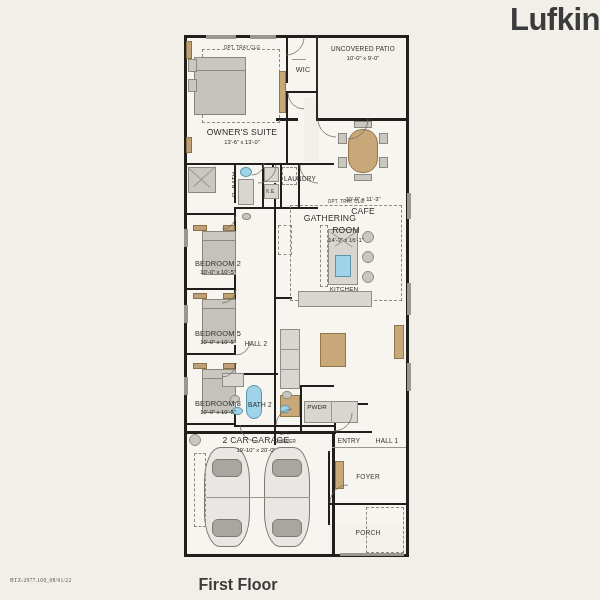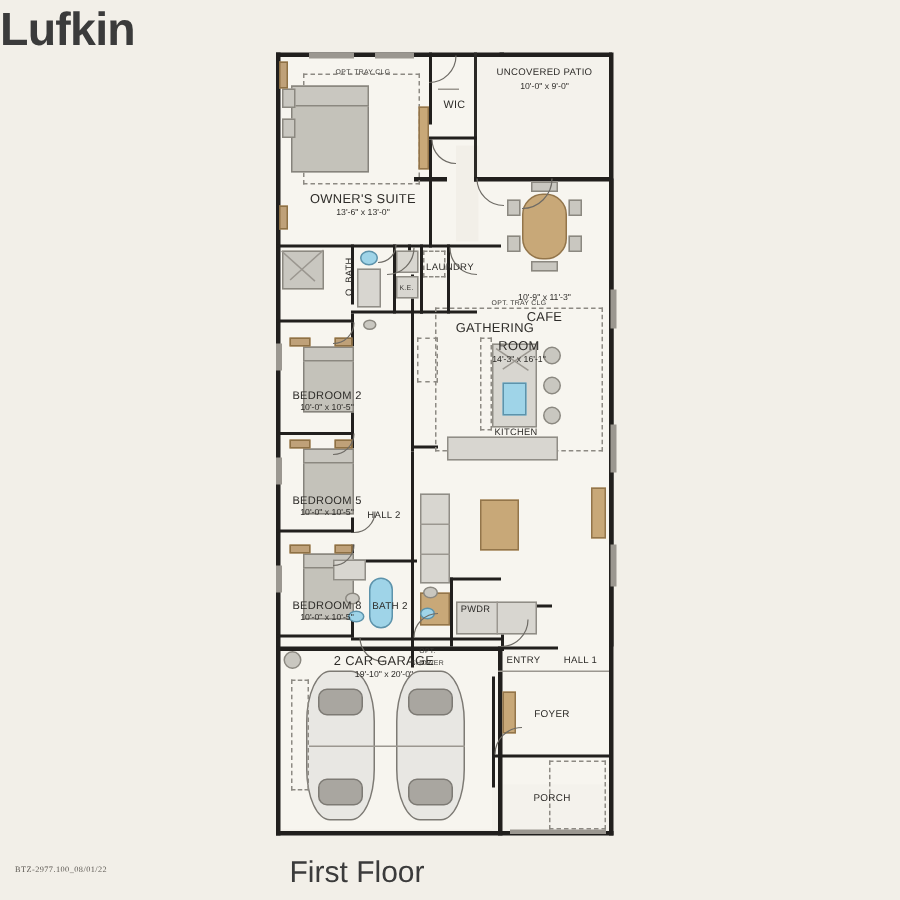--- a/index.html
+++ b/index.html
@@ -5,28 +5,28 @@
   html,body{margin:0;padding:0;}
   body{
     width:600px;height:600px;
     background:#f2efe8;
     font-family:"Liberation Sans", sans-serif;
     overflow:hidden;
     position:relative;
   }
   #plan-title{
     position:absolute;top:2px;left:0;width:600px;
-    text-align:left;
+    text-align:right;
     font-size:31px;font-weight:bold;color:#3b3b3b;
     letter-spacing:-0.5px;
   }
   #plan-caption{
     position:absolute;bottom:6px;left:0;width:476px;
     text-align:center;
-    font-size:20px;font-weight:normal;color:#3b3b3b;
+    font-size:16px;font-weight:bold;color:#3b3b3b;
   }
   #plan-code{
     position:absolute;left:10px;bottom:17px;
     font-size:5.5px;color:#5b5751;letter-spacing:.3px;
     font-family:"Liberation Serif", serif;
   }
   
   #canvas{
     position:absolute;left:180px;top:33px;
     width:240px;height:530px;

